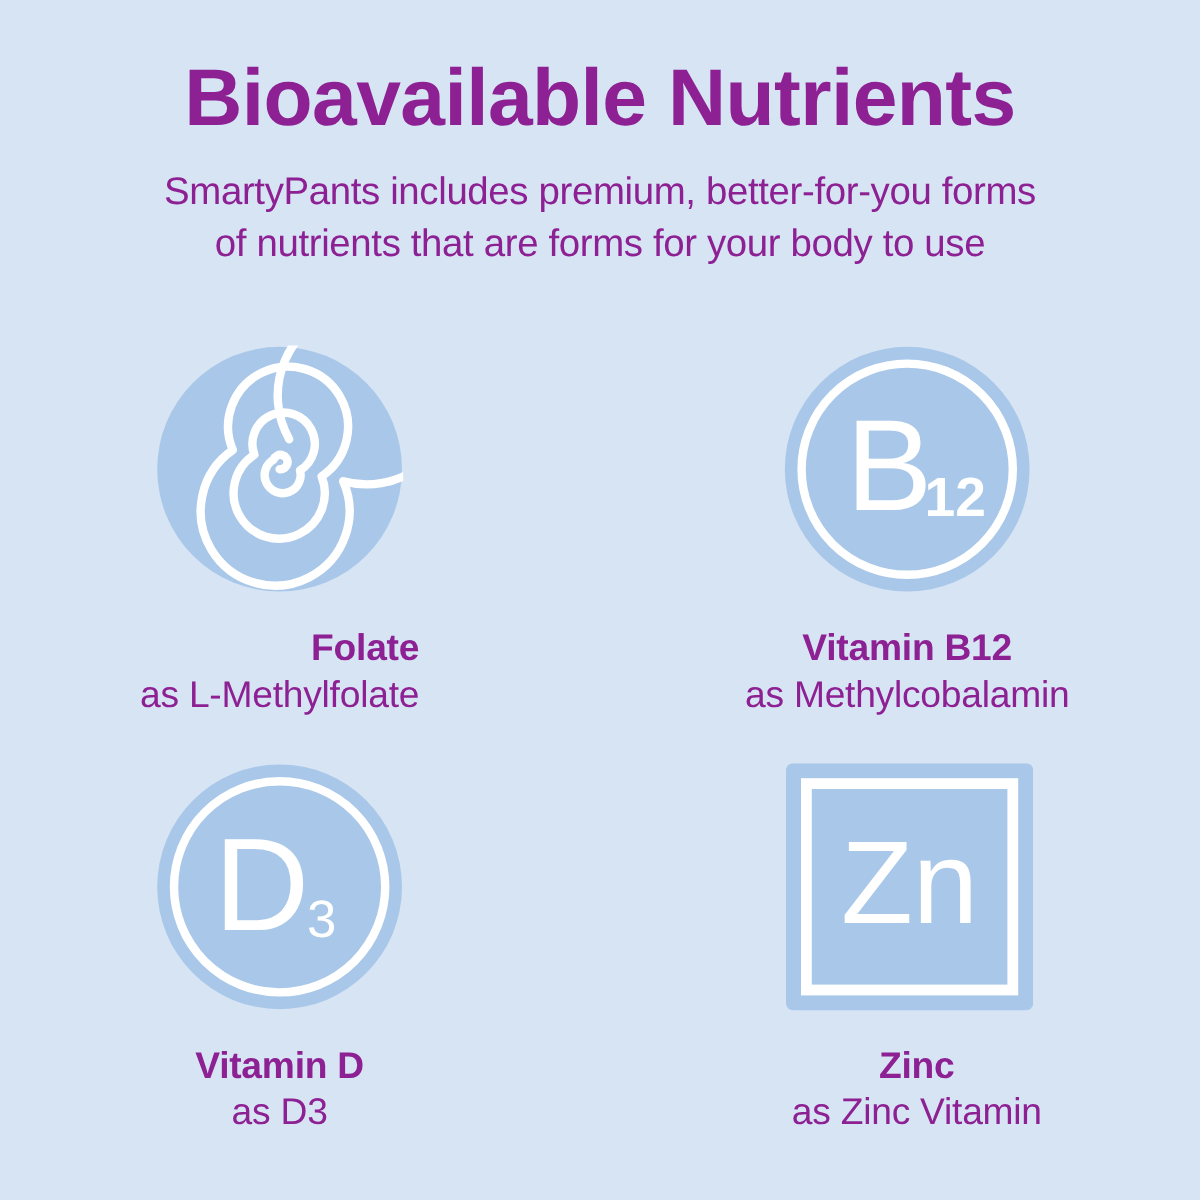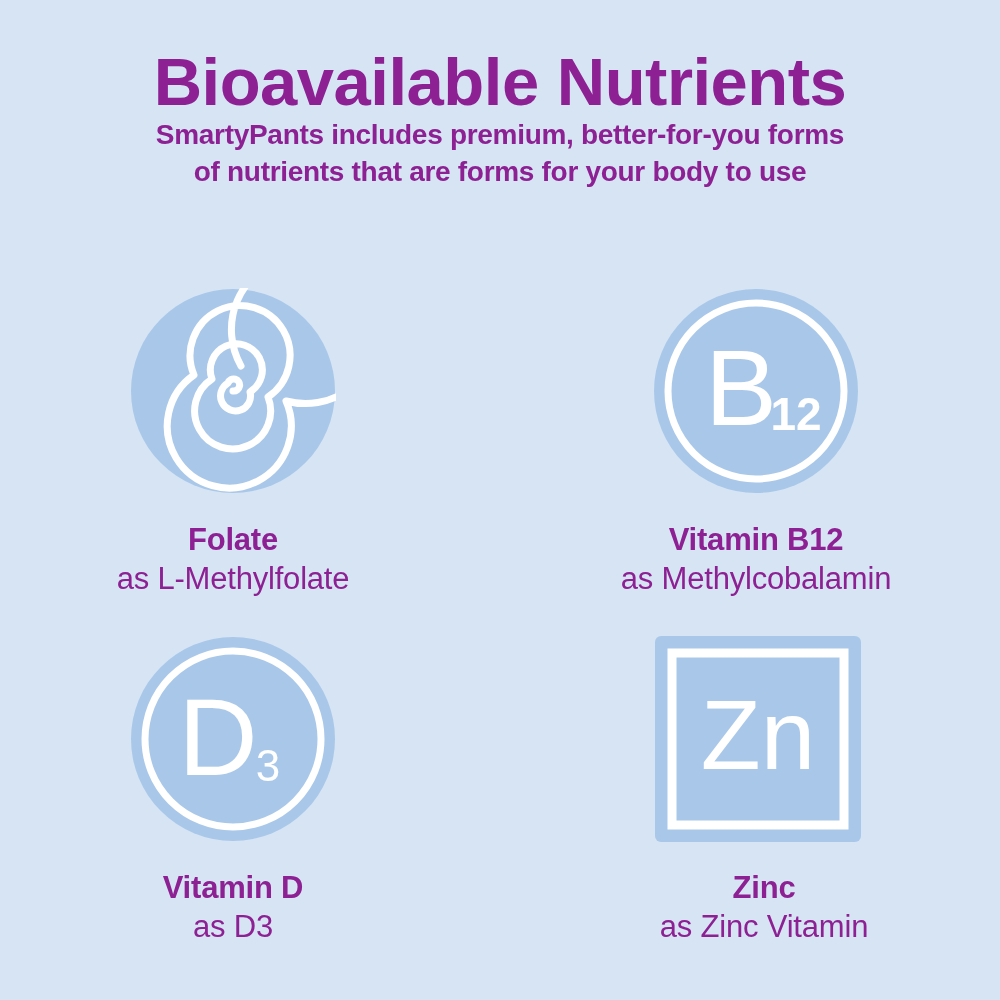--- a/index.html
+++ b/index.html
@@ -37,22 +37,23 @@
   .title {
     font-size: 67px;
     font-weight: 700;
     color: #8d2194;
     letter-spacing: -0.5px;
     line-height: 1.05;
     white-space: nowrap;
   }
 
   .subtitle {
-    font-size: 28px;
-    font-weight: 700;
+    margin-top: 21px;
+    font-size: 32px;
+    font-weight: 400;
     color: #8d2194;
     line-height: 1.32;
     letter-spacing: -0.3px;
   }
 
   .subtitle .sub-line { display: block; white-space: nowrap; }
 
   
   .grid {
     position: absolute;
@@ -97,21 +98,21 @@
   .nutrient-form {
     font-size: 31px;
     font-weight: 400;
     color: #8d2194;
     letter-spacing: -0.2px;
     white-space: nowrap;
   }
 
   
   .card-folate  .icon-wrap { margin-left: -34px; }
-  .card-folate  .labels    { margin-left: -34px; }
+  .card-folate  .labels    { margin-left: -34px; text-align: right; }
   .card-b12     .icon-wrap { margin-left: 12px; }
   .card-b12     .labels    { margin-left: 12px; }
   .card-d3      .icon-wrap { margin-left: -34px; }
   .card-d3      .labels    { margin-left: -34px; }
   .card-zinc    .icon-wrap { margin-left: 16px; }
   .card-zinc    .labels    { margin-left: 28px; }
 
   .card-d3 .icon-wrap,
   .card-zinc .icon-wrap { margin-top: 14px; }
 </style>

